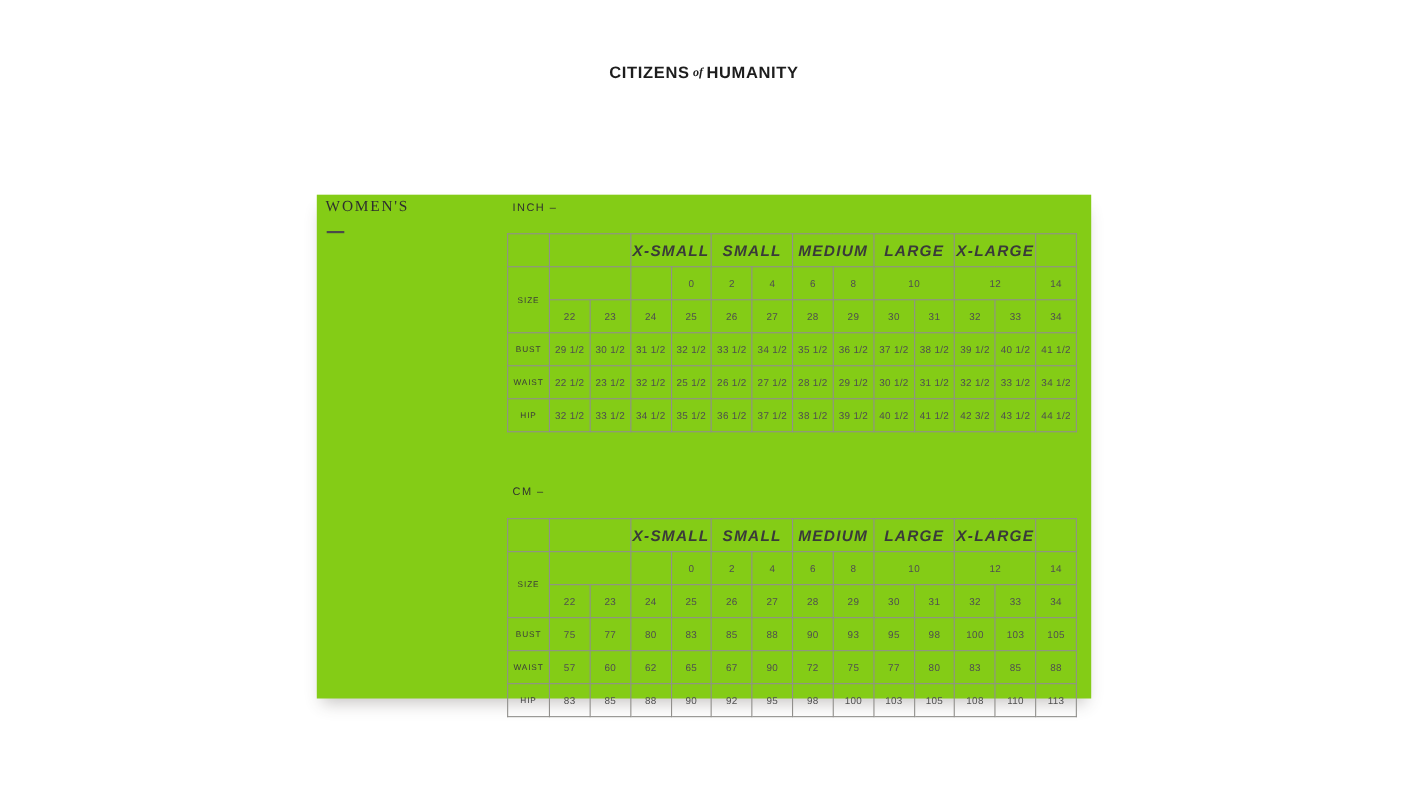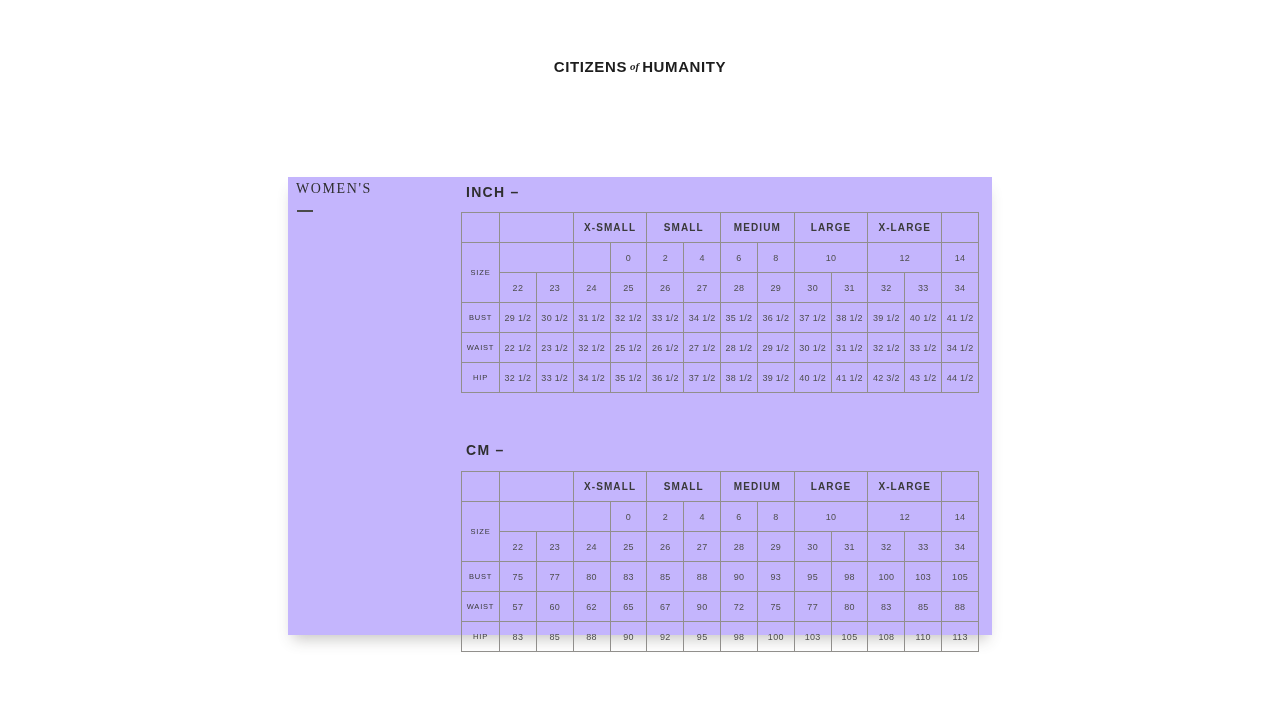--- a/index.html
+++ b/index.html
@@ -37,21 +37,21 @@
     margin: 0 3px;
   }
 
   
   .panel {
     position: absolute;
     left: 288px;
     top: 177px;
     width: 704px;
     height: 458px;
-    background: #c4b5fd;
+    background: #84cc16;
     box-shadow: 0 9px 14px -5px rgba(70, 64, 58, 0.30);
   }
 
   .women-title {
     position: absolute;
     left: 8px;
     top: 4px;
     font-family: "Liberation Serif", serif;
     font-size: 14px;
     letter-spacing: 1.6px;
@@ -61,22 +61,22 @@
     position: absolute;
     left: 9px;
     top: 33px;
     width: 16px;
     height: 2px;
     background: #4a4a4a;
   }
 
   .unit-label {
     position: absolute;
-    font-size: 14px;
-    font-weight: bold;
+    font-size: 10px;
+    font-weight: normal;
     letter-spacing: 1.3px;
     color: #2f2f2f;
   }
   .unit-inch { left: 178px; top: 7px; }
   .unit-cm   { left: 178px; top: 265px; }
 
   table.size-table {
     position: absolute;
     left: 173px;
     width: 518px;
@@ -96,24 +96,25 @@
     overflow: hidden;
     white-space: nowrap;
   }
   .size-table .lbl {
     font-size: 7.5px;
     font-weight: normal;
     letter-spacing: 0.8px;
     color: #3a3a3a;
   }
   .size-table .group {
-    font-size: 10px;
+    font-size: 14px;
     font-weight: bold;
     letter-spacing: 1.1px;
     color: #3a3a3a;
+    font-style: italic;
   }
   .size-table .num {
     font-size: 9px;
     letter-spacing: 0.3px;
     color: #4f4f4f;
   }
 </style>
 </head>
 <body>
 

